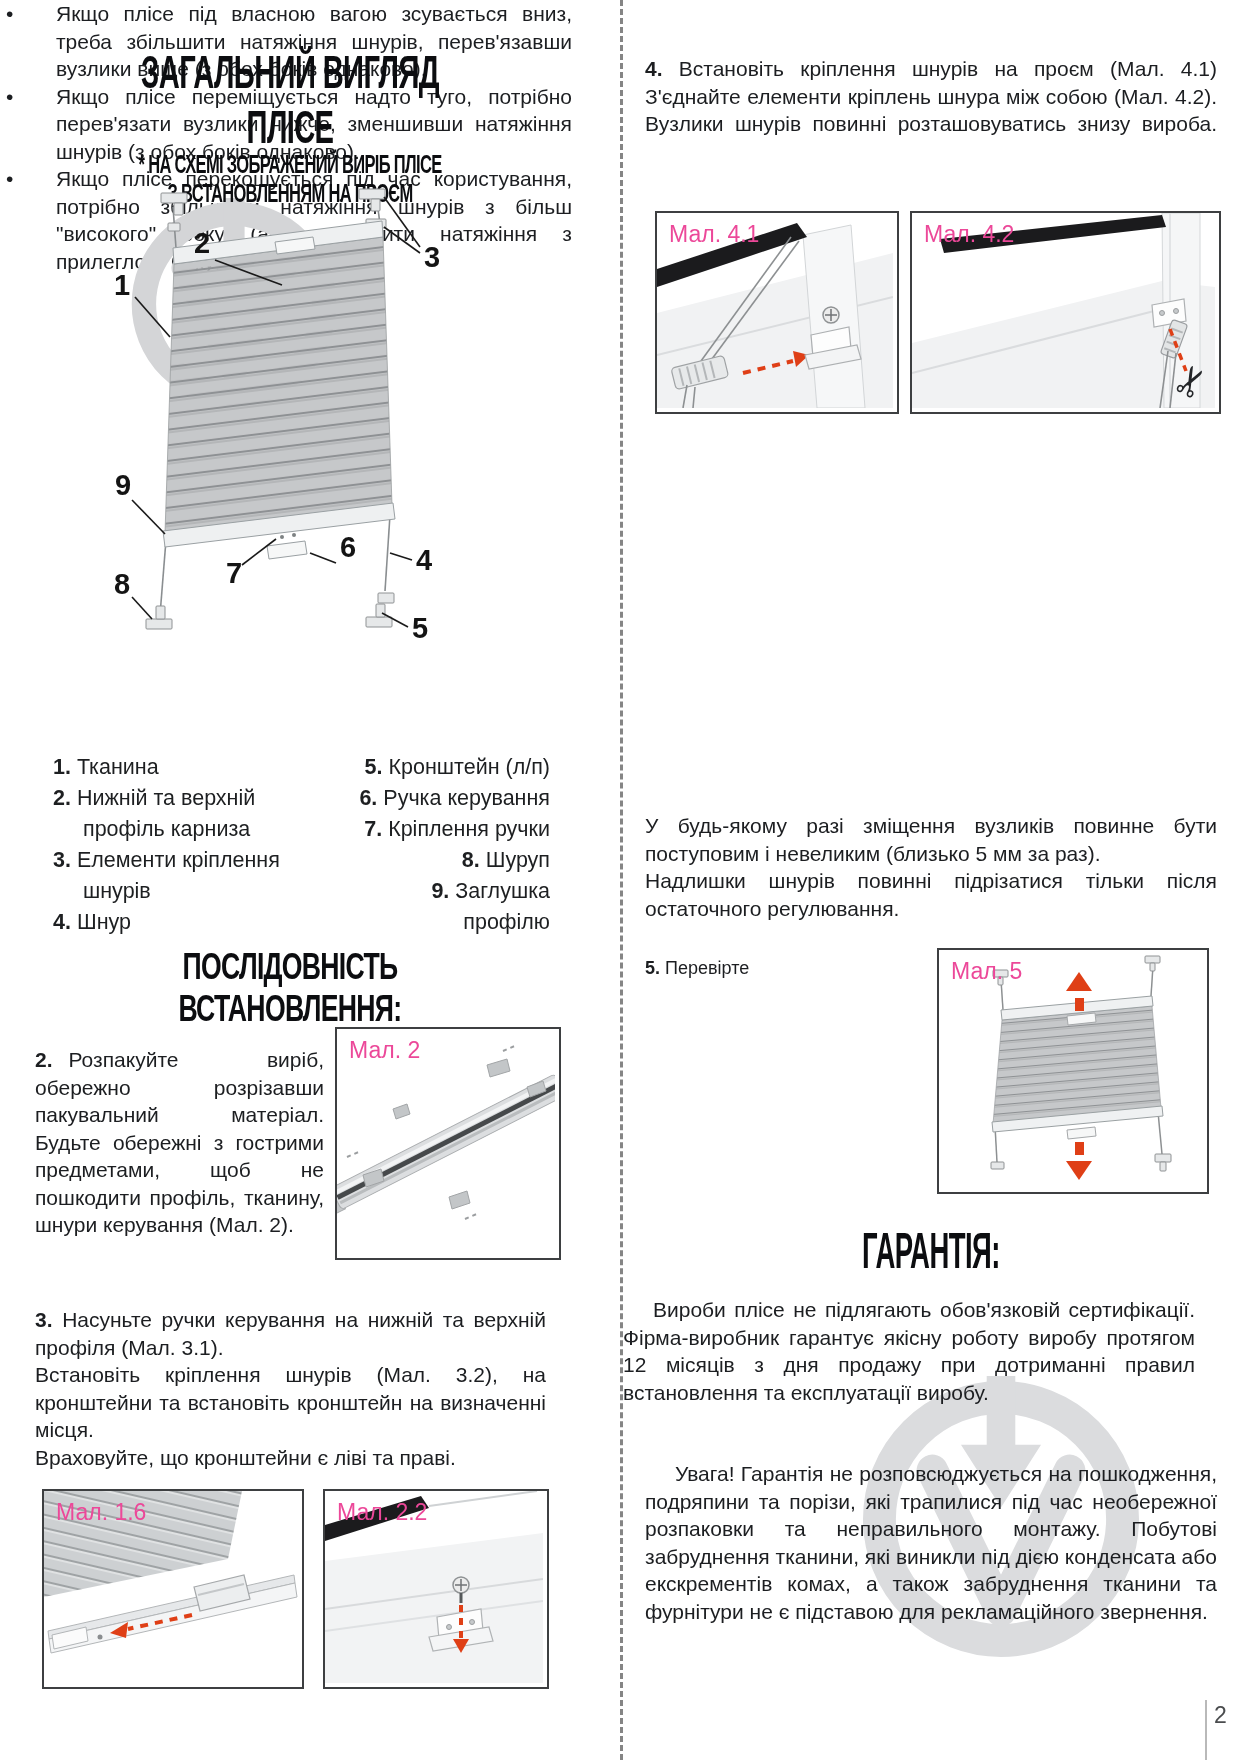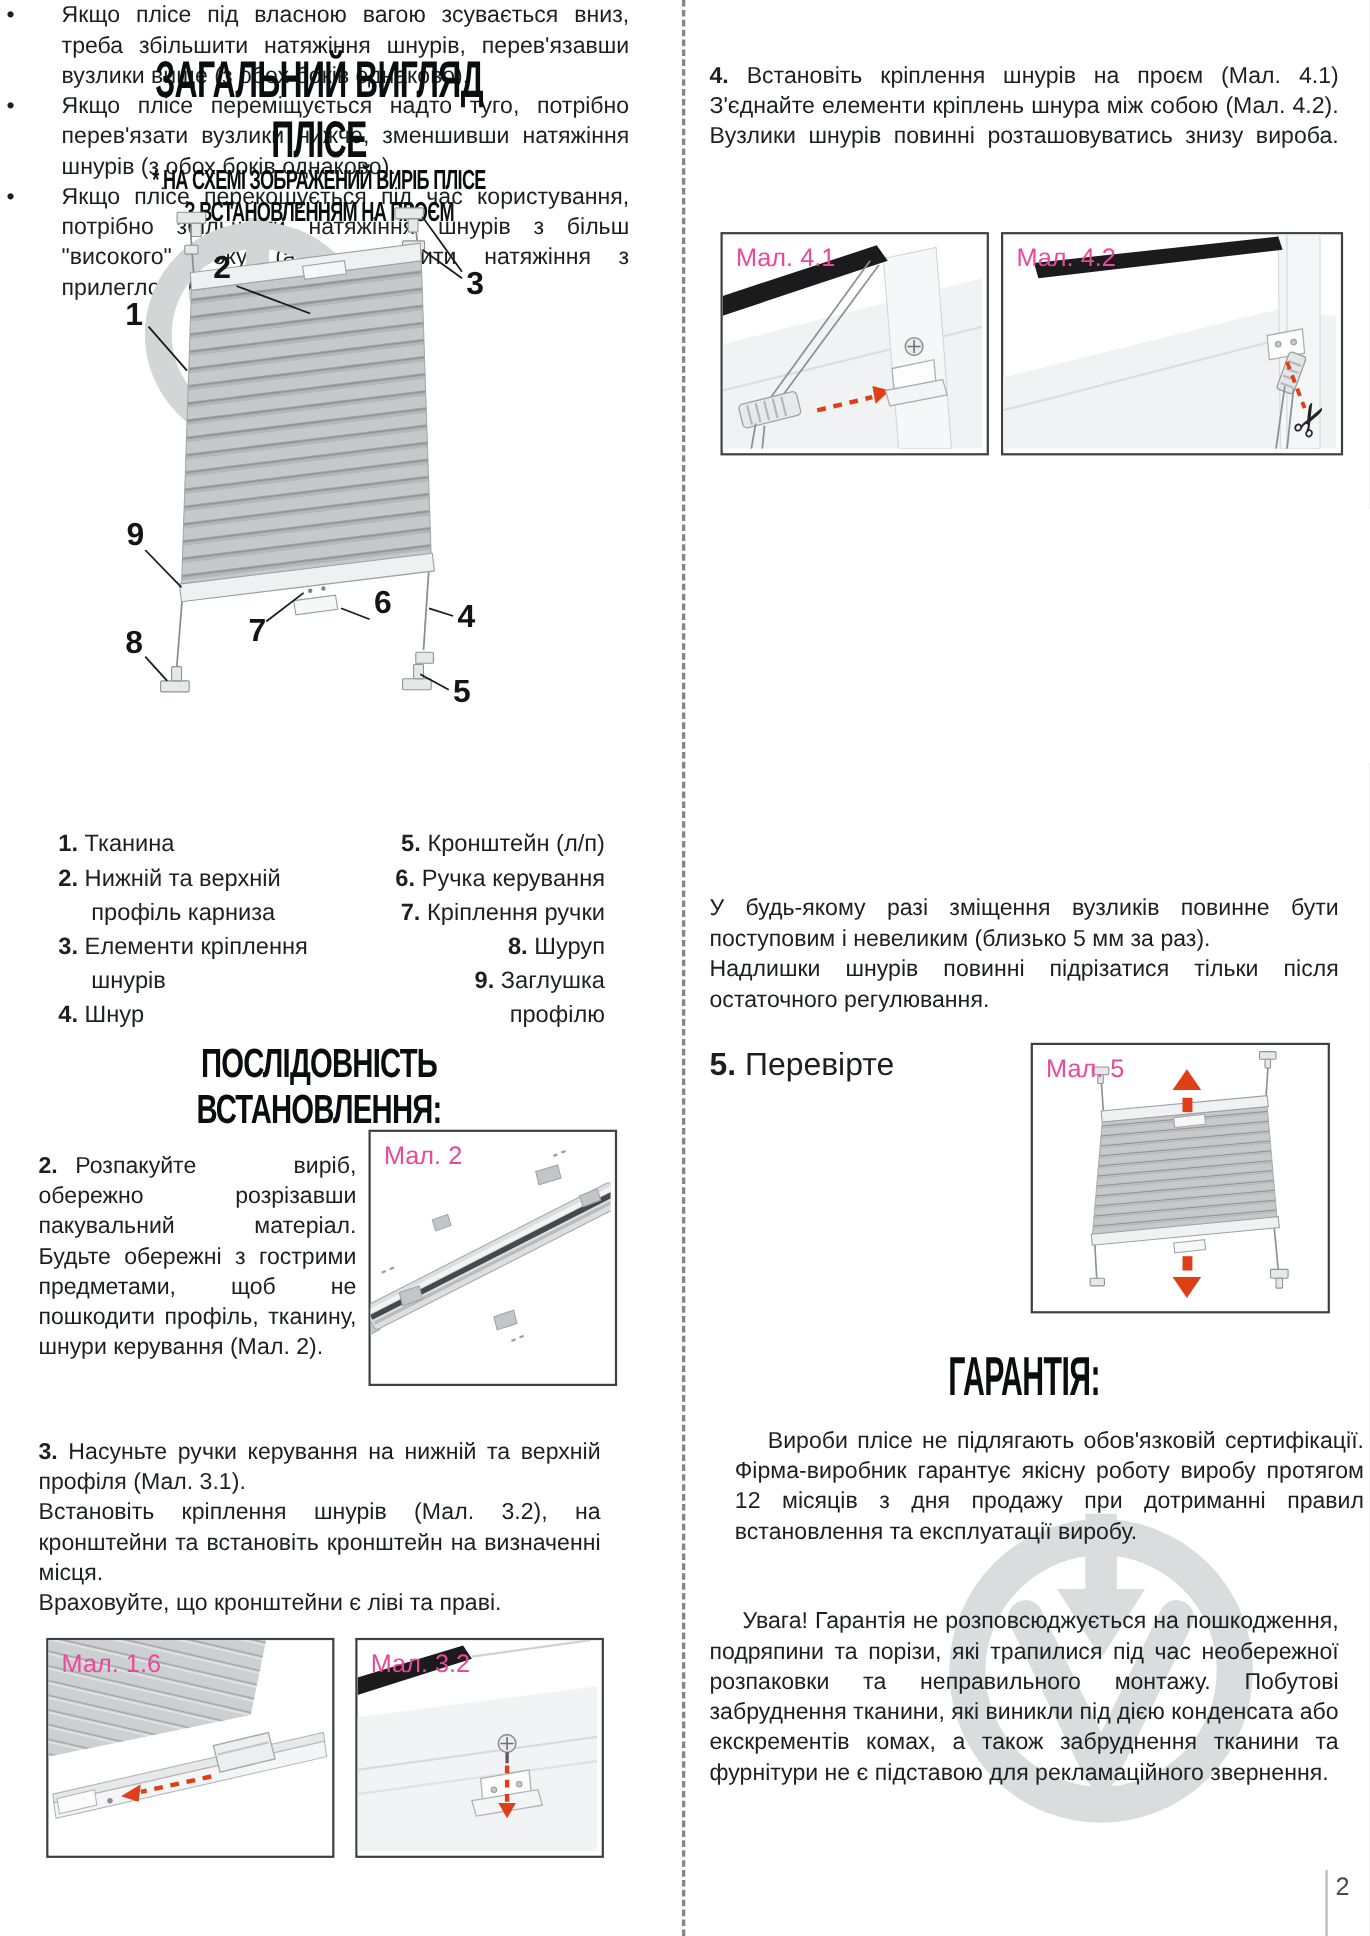--- a/index.html
+++ b/index.html
@@ -22,22 +22,22 @@
   #step2-text .num{margin-right:16px;}
   #step3-text{left:35px;top:1306px;width:511px;}
   #step3-text p{margin:0;}
   #step4-text{left:645px;top:55px;width:572px;text-align-last:justify;}
   #bullets{left:645px;top:431px;width:572px;margin:0;padding:0;list-style:none;}
   #bullets li{display:flex;margin:0;}
   #bullets .marker{width:50px;flex:0 0 50px;padding-left:6px;}
   #bullets .btxt{flex:1;text-align:justify;}
   #note-text{left:645px;top:812px;width:572px;}
   #note-text p{margin:0;}
-  #step5-text{left:645px;top:952px;width:275px;font-size:29px;line-height:33px;}
-  #warranty-p1{left:668px;top:1296px;width:572px;text-indent:30px;}
+  #step5-text{left:645px;top:952px;width:275px;font-size:18px;line-height:33px;}
+  #warranty-p1{left:623px;top:1296px;width:572px;text-indent:30px;}
   #warranty-p2{left:645px;top:1460px;width:572px;text-indent:30px;}
   p{margin:0;}
   
   .legend{margin:0;padding:0;list-style:none;font-size:21.5px;line-height:31px;}
   .legend li{padding-left:30px;text-indent:-30px;}
   #legend-col1{left:53px;top:752px;width:280px;}
   #legend-col2{left:350px;top:752px;width:200px;text-align:right;}
   
   .figbox{border:2px solid #3d3f41;background:#ffffff;}
   .figlabel{position:absolute;left:12px;top:8px;font-size:23px;color:#ec4899;}
@@ -240,21 +240,21 @@
       <polygon points="104,146 164,136 168,150 108,160" fill="#f4f5f6" stroke="#b0b3b5" stroke-width="1.2"></polygon>
       <circle cx="124" cy="136" r="2.5" fill="#c6c9cb" stroke="#9b9ea0"></circle>
       <circle cx="147" cy="131" r="2.5" fill="#c6c9cb" stroke="#9b9ea0"></circle>
       <circle cx="136" cy="94" r="8" fill="#ececec" stroke="#8f9294" stroke-width="1.5"></circle>
       <line x1="130" y1="94" x2="142" y2="94" stroke="#6f7274" stroke-width="1.5"></line>
       <line x1="136" y1="88" x2="136" y2="100" stroke="#6f7274" stroke-width="1.5"></line>
       <line x1="136" y1="102" x2="136" y2="112" stroke="#55585a" stroke-width="3"></line>
       <line x1="136" y1="114" x2="136" y2="148" stroke="#df3f16" stroke-width="4" stroke-dasharray="7 6"></line>
       <polygon points="128,148 144,148 136,162" fill="#df3f16"></polygon>
     </svg>
-    <span class="figlabel">Мал. 3.2</span>
+    <span class="figlabel">Мал. 2.2</span>
   </div>
 
   <p id="step4-text" class="abs body just"><b class="num">4.</b> <span>Встановіть кріплення шнурів на проєм (Мал. 4.1) З'єднайте елементи кріплень шнура між собою (Мал. 4.2). Вузлики шнурів повинні розташовуватись знизу вироба.</span></p>
 
   <div id="fig41-box" class="abs figbox">
     <svg width="236" height="195" viewBox="0 0 236 195">
       <polygon points="0,100 236,40 236,195 0,195" fill="#f1f2f3"></polygon>
       <line x1="0" y1="142" x2="236" y2="84" stroke="#dadcde" stroke-width="2"></line>
       <polygon points="146,22 194,12 208,195 160,195" fill="#f6f7f8" stroke="#d2d5d7" stroke-width="1"></polygon>
       <polygon points="0,56 140,10 150,24 0,74" fill="#1b1b1d"></polygon>

